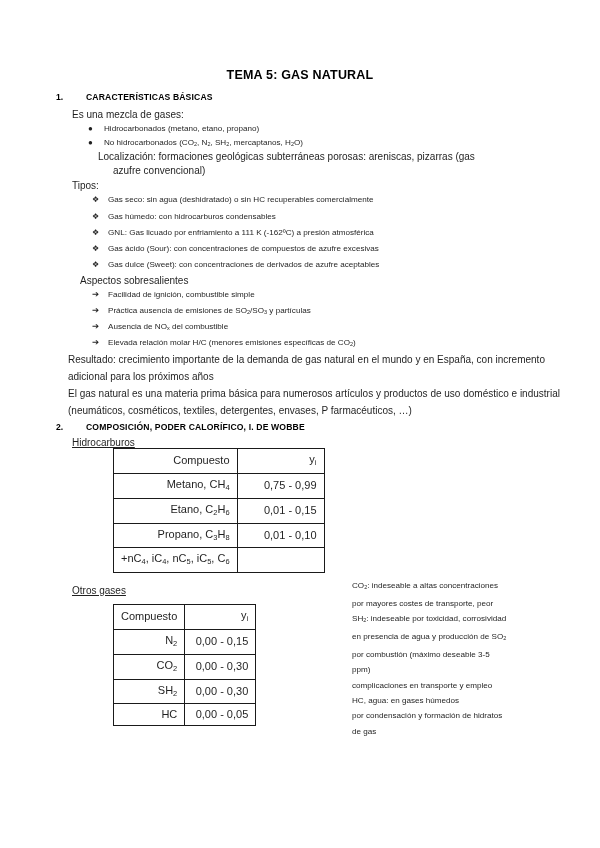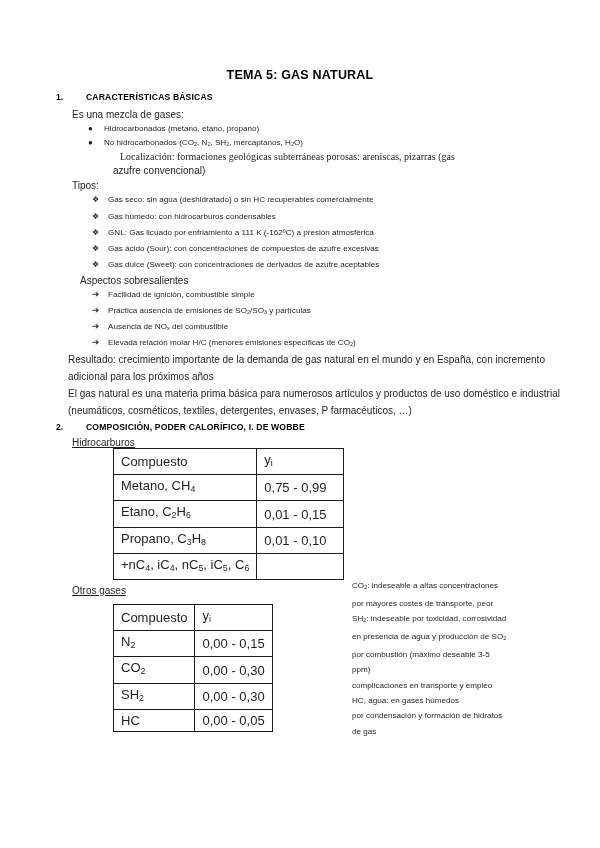--- a/index.html
+++ b/index.html
@@ -81,23 +81,24 @@
   .bullet-text { display: inline-block; }
 
   sub { font-size: 0.68em; vertical-align: -0.25em; }
 
   .underline { text-decoration: underline; }
 
   
   table.data-table {
     position: absolute;
     border-collapse: collapse;
-    font-size: 13px;
+    font-size: 11px;
     color: #1f1f1f;
     background: #fff;
+    text-align: right;
   }
   table.data-table td {
     border: 1px solid #1a1a1a;
     padding: 5px 7px 5px 7px;
     vertical-align: middle;
     line-height: 11px;
     white-space: nowrap;
   }
   #table-hidrocarburos { left: 113px; top: 448px; }
   #table-hidrocarburos td.c0 { width: 100px; height: 10px; }
@@ -133,21 +134,21 @@
 
   <div class="bullet-row" style="left:88px; top:123px;">
     <span class="bullet-glyph dot">●</span>
     <span class="bullet-text">Hidrocarbonados (metano, etano, propano)</span>
   </div>
   <div class="bullet-row" style="left:88px; top:137px;">
     <span class="bullet-glyph dot">●</span>
     <span class="bullet-text">No hidrocarbonados (CO<sub>2</sub>, N<sub>2</sub>, SH<sub>2</sub>, mercaptanos, H<sub>2</sub>O)</span>
   </div>
 
-  <div class="line" style="left:120px; top:151px;font-family:Liberation Serif, serif;">Localización: formaciones geológicas subterráneas porosas: areniscas, pizarras (gas</div>
+  <div class="line" style="left:98px; top:151px;">Localización: formaciones geológicas subterráneas porosas: areniscas, pizarras (gas</div>
   <div class="line" style="left:113px; top:165px;">azufre convencional)</div>
 
   <div class="line" style="left:72px; top:180px;">Tipos:</div>
 
   <div class="bullet-row" style="left:92px; top:194px;">
     <span class="bullet-glyph diamond">❖</span>
     <span class="bullet-text">Gas seco: sin agua (deshidratado) o sin HC recuperables comercialmente</span>
   </div>
   <div class="bullet-row" style="left:92px; top:211px;">
     <span class="bullet-glyph diamond">❖</span>

